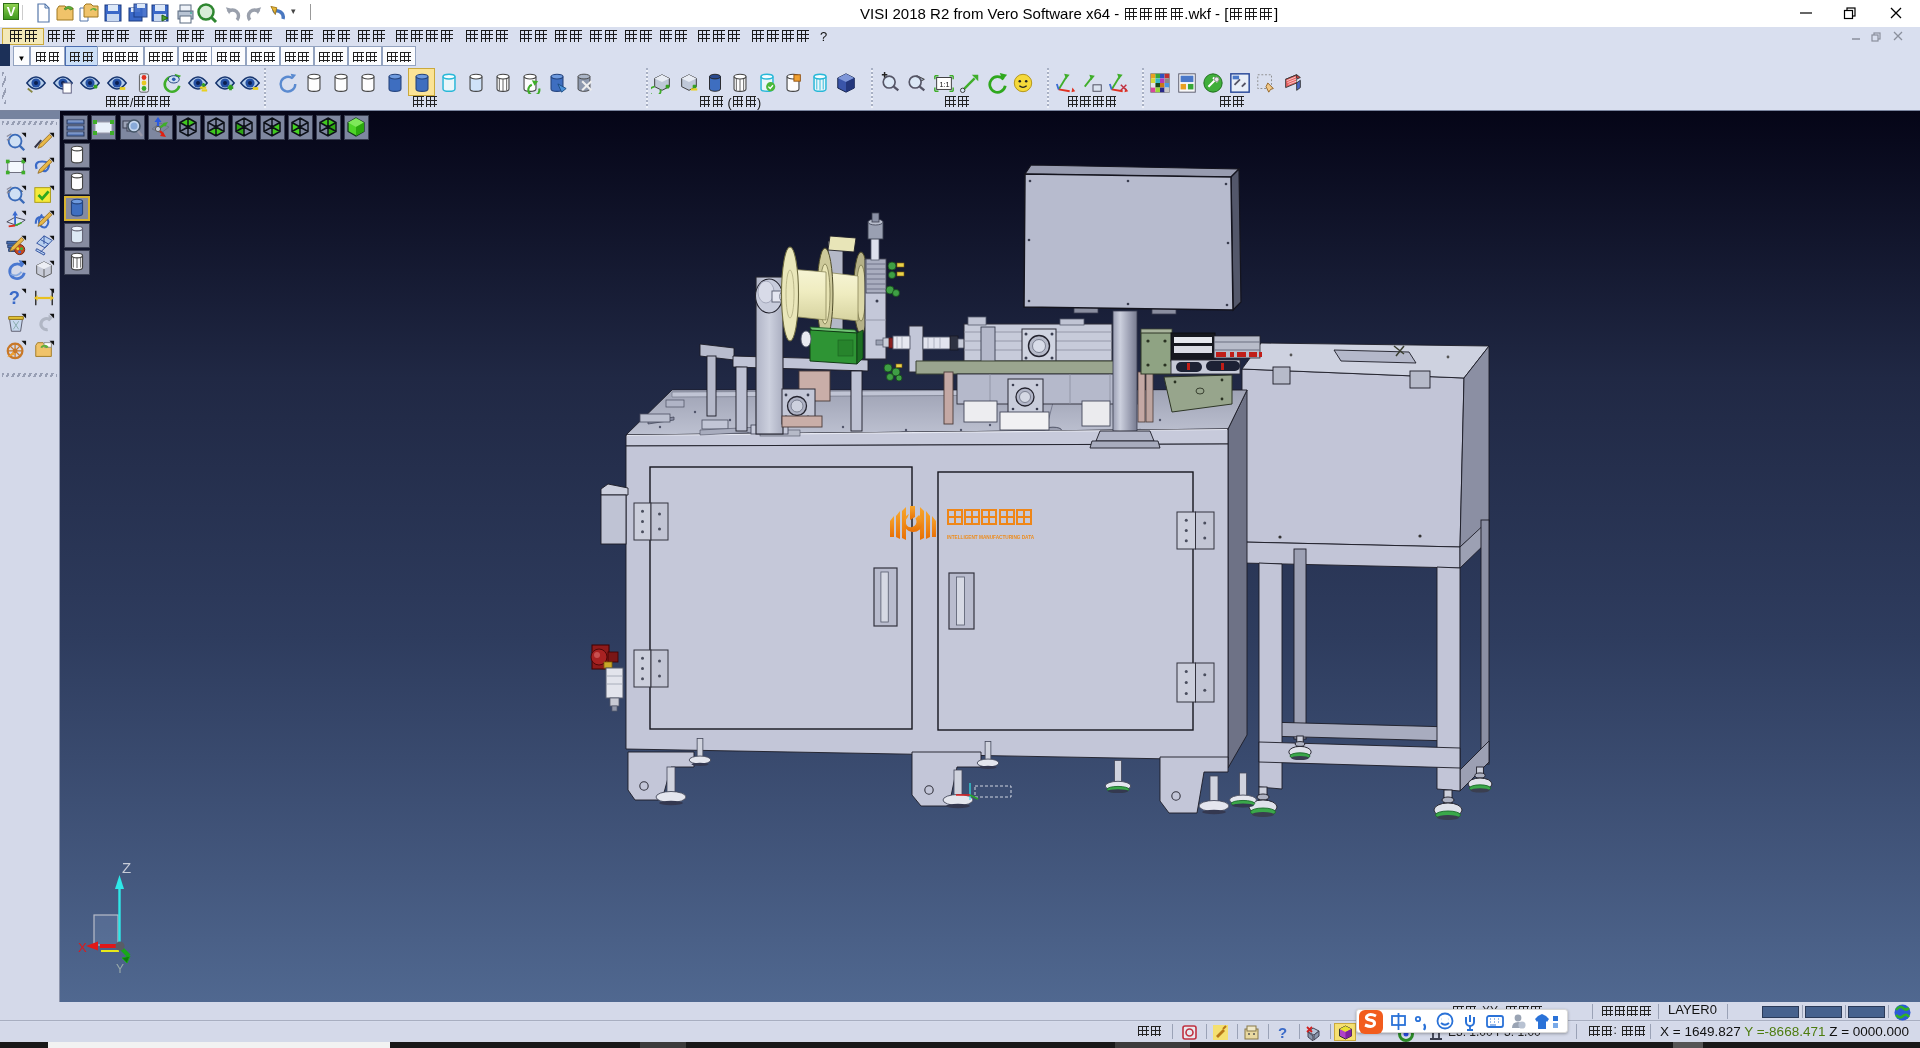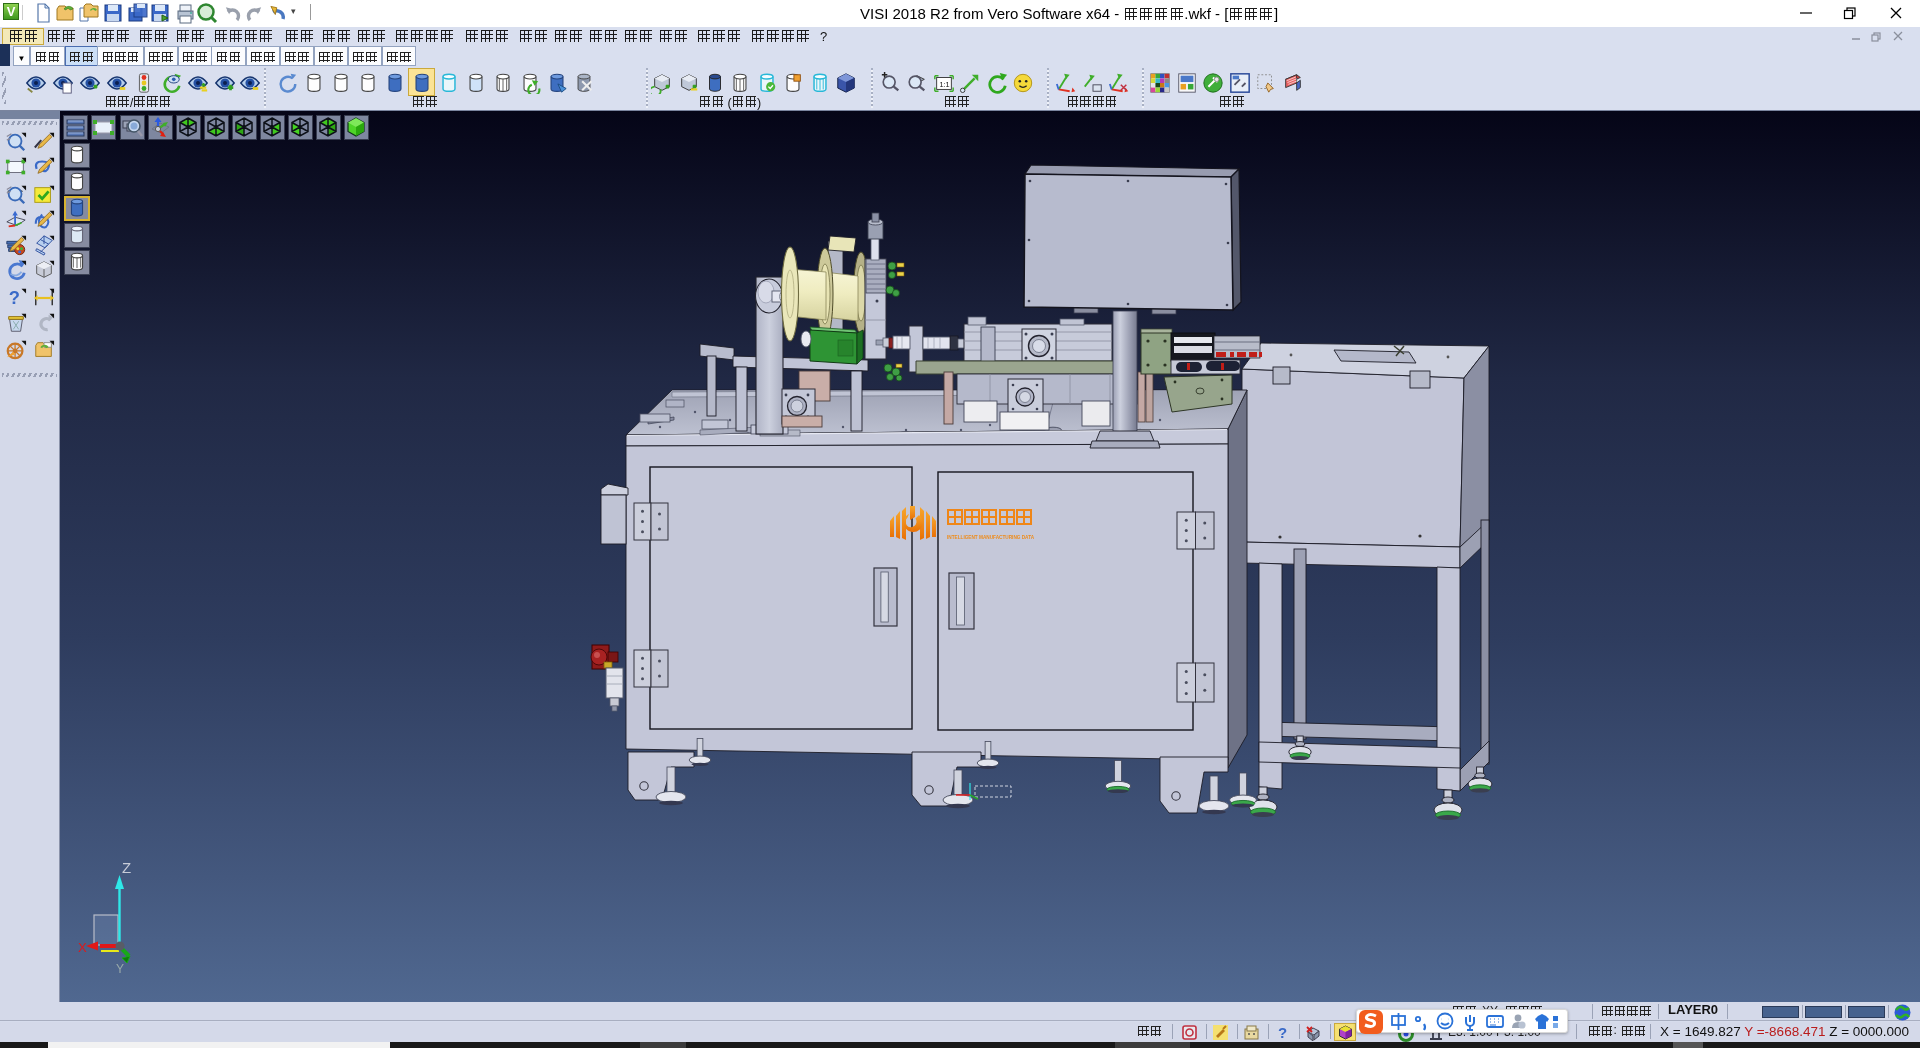--- a/index.html
+++ b/index.html
@@ -956,21 +956,21 @@
 </svg>
   </div>
 <div class="abs" style="left:0;top:1002px;width:1920px;height:19px;background:#d4d9e9;border-bottom:1px solid #a8aec0"></div>
 <div class="abs" style="left:0;top:1022px;width:1920px;height:20px;background:#d4d9e9"></div>
 <span class="abs" style="left:1452px;top:1005px"><i class="h s"></i><i class="h s"></i></span>
 <span class="abs" style="left:1482px;top:1005px;font-size:12px;color:#222">XY</span>
 <span class="abs" style="left:1505px;top:1005px"><i class="h s"></i><i class="h s"></i><i class="h s"></i></span>
 <div class="vsep" style="left:1592px;top:1004px;height:15px"></div>
 <span class="abs" style="left:1601px;top:1005px"><i class="h s"></i><i class="h s"></i><i class="h s"></i><i class="h s"></i></span>
 <div class="vsep" style="left:1658px;top:1004px;height:15px"></div>
-<span class="abs" style="left:1668px;top:1004px;font-size:13px;font-weight:bold;color:#111">LAYER0</span>
+<span class="abs" style="left:1668px;top:1004px;font-size:13px;font-weight:normal;color:#111">LAYER0</span>
 <div class="vsep" style="left:1727px;top:1004px;height:15px"></div>
 <div class="abs" style="left:1762px;top:1006px;width:37px;height:12px;background:#46628e;border:1px solid #2a3a58"></div>
 <div class="vsep" style="left:1802px;top:1005px;height:13px"></div>
 <div class="abs" style="left:1805px;top:1006px;width:37px;height:12px;background:#46628e;border:1px solid #2a3a58"></div>
 <div class="vsep" style="left:1845px;top:1005px;height:13px"></div>
 <div class="abs" style="left:1848px;top:1006px;width:37px;height:12px;background:#46628e;border:1px solid #2a3a58"></div>
 <div class="vsep" style="left:1888px;top:1005px;height:13px"></div>
 <svg class="abs" style="left:1894px;top:1004px" width="17" height="17" viewBox="0 0 17 17">
     <circle cx="8.5" cy="8.5" r="8" fill="#2a5ad8"></circle>
     <path d="M2 6q4-5 7-2q3 3 6 0M2 11q4 4 7 1q3-3 6 1" stroke="#2fae2a" stroke-width="2.6" fill="none"></path>
@@ -1008,21 +1008,21 @@
 <div class="abs" style="left:1334px;top:1023px;width:22px;height:18px;background:#f5e070;border:1px solid #caa93c"></div>
 <svg class="abs" style="left:1337px;top:1024px" width="17" height="17" viewBox="0 0 17 17">
     <path d="M8.5 2l6 3v7l-6 3-6-3V5z" fill="#b040c8" stroke="#333"></path>
     <path d="M8.5 2l6 3-6 3-6-3z" fill="#e8e030"></path>
     <path d="M8.5 8v7l6-3V5z" fill="#8020a0"></path>
   </svg>
 <span class="abs" style="left:1448px;top:1026px;font-size:12px;color:#222">E3: 1.00 P3: 1.00</span>
 <div class="vsep" style="left:1576px;top:1024px;height:15px"></div>
 <span class="abs" style="left:1588px;top:1025px"><i class="h s"></i><i class="h s"></i><span style="position:relative;top:-2px;font-size:12px;color:#111">:</span>&nbsp;<i class="h s"></i><i class="h s"></i></span>
 <div class="vsep" style="left:1650px;top:1024px;height:15px"></div>
-<span class="abs" style="left:1660px;top:1026px;font-size:13.5px;color:#111">X = 1649.827 <span style="color:#b91c1c">Y =-8668.471</span> Z = 0000.000</span>
+<span class="abs" style="left:1660px;top:1026px;font-size:13.5px;color:#111">X = 1649.827 <span style="color:#4d7c0f">Y =-8668.471</span> Z = 0000.000</span>
 <svg class="abs" style="left:1398px;top:1026px" width="16" height="16" viewBox="0 0 16 16">
     <circle cx="8" cy="8" r="6.5" fill="none" stroke="#2a8a28" stroke-width="3"></circle>
     <circle cx="8" cy="8" r="2.5" fill="#2a4ae0"></circle>
   </svg>
 <svg class="abs" style="left:1428px;top:1026px" width="16" height="16" viewBox="0 0 16 16">
     <path d="M2 3h12M2 13h12M5 3v10M11 3v10" stroke="#3a3e4e" stroke-width="1.8" fill="none"></path>
   </svg>
 <div class="abs" style="left:1356px;top:1009px;width:212px;height:24px;background:#fff;border:1px solid #d8d8d8;border-radius:3px;box-shadow:0 1px 3px rgba(0,0,0,.3)"></div>
 <svg class="abs" style="left:1358px;top:1009px" width="26" height="26" viewBox="0 0 26 26">
     <rect x="1" y="1" width="24" height="24" rx="6" fill="#f25c1d"></rect>

